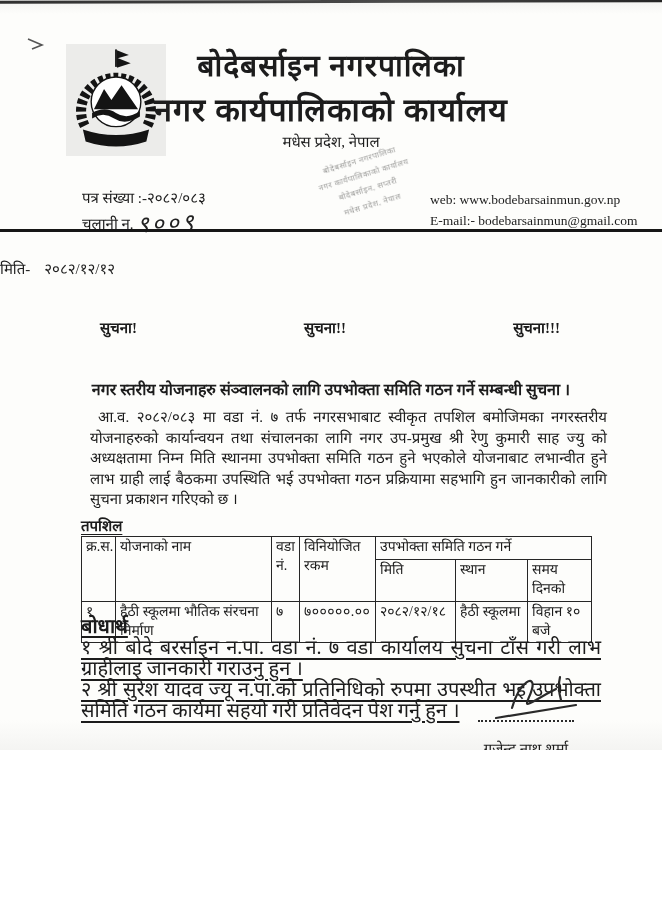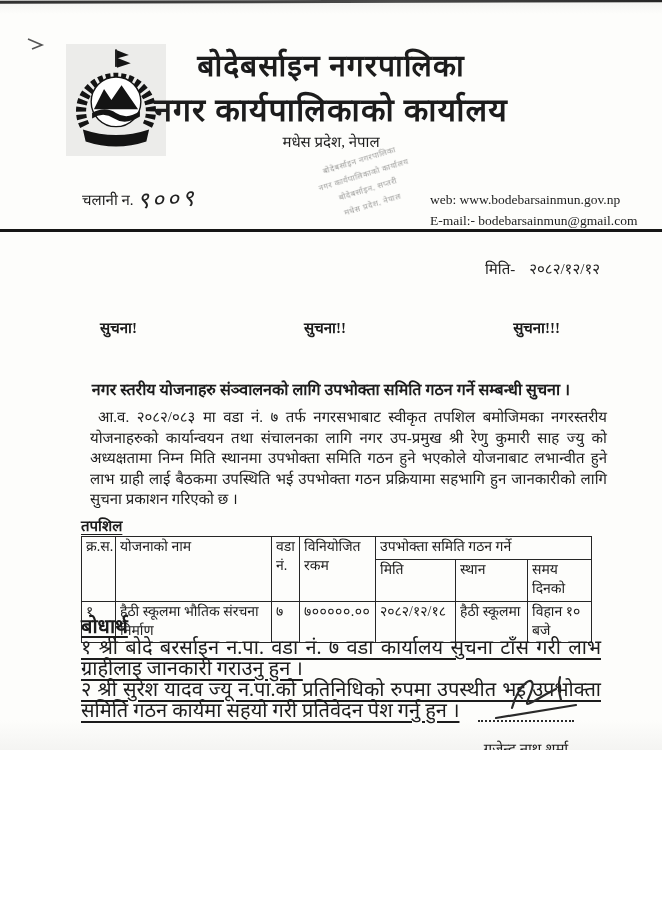--- a/index.html
+++ b/index.html
@@ -42,21 +42,21 @@
   .meta-left { position:absolute; left:82px; top:186px; font-size:15px; line-height:24px; }
   .hand {
     font-size:23px; font-style:italic; letter-spacing:3px; color:#222;
     display:inline-block; transform:rotate(-3deg); position:relative; top:2px;
   }
   .meta-right { position:absolute; left:430px; top:189px; font-size:13.5px; line-height:21px;
     font-family:"Liberation Serif","DejaVu Serif",serif; }
 
   .rule { position:absolute; left:0; top:229px; width:662px; height:3px; background:#161616; }
 
-  .date-line { position:absolute; left:0; top:258px; width:600px; text-align:right; font-size:15px; }
+  .date-line { position:absolute; left:0; top:258px; width:600px; text-align:left; font-size:15px; }
   .date-line .gap { display:inline-block; width:14px; }
 
   .suchana-row { position:absolute; left:100px; top:317px; width:460px; display:flex;
     justify-content:space-between; font-size:15px; font-weight:bold; }
 
   .subject { position:absolute; left:0; top:378px; width:662px; text-align:center;
     font-size:16px; font-weight:bold; }
 
   .body-par { position:absolute; left:90px; top:407px; width:517px; font-size:15px;
     line-height:20.5px; text-align:justify; text-indent:8px; }
@@ -122,20 +122,21 @@
   </div>
 
   <div class="round-stamp">
     <div>बोदेबर्साइन नगरपालिका</div>
     <div>नगर कार्यपालिकाको कार्यालय</div>
     <div>बोदेबर्साइन, सप्तरी</div>
     <div>मधेस प्रदेश, नेपाल</div>
   </div>
 
   <div class="meta-left">
+    <div>पत्र संख्या :-२०८२/०८३</div>
     <div>
       <span>चलानी न.</span>
       <span class="hand">९००९</span>
     </div>
   </div>
 
   <div class="meta-right">
     <div>web: www.bodebarsainmun.gov.np</div>
     <div>E-mail:- bodebarsainmun@gmail.com</div>
   </div>

